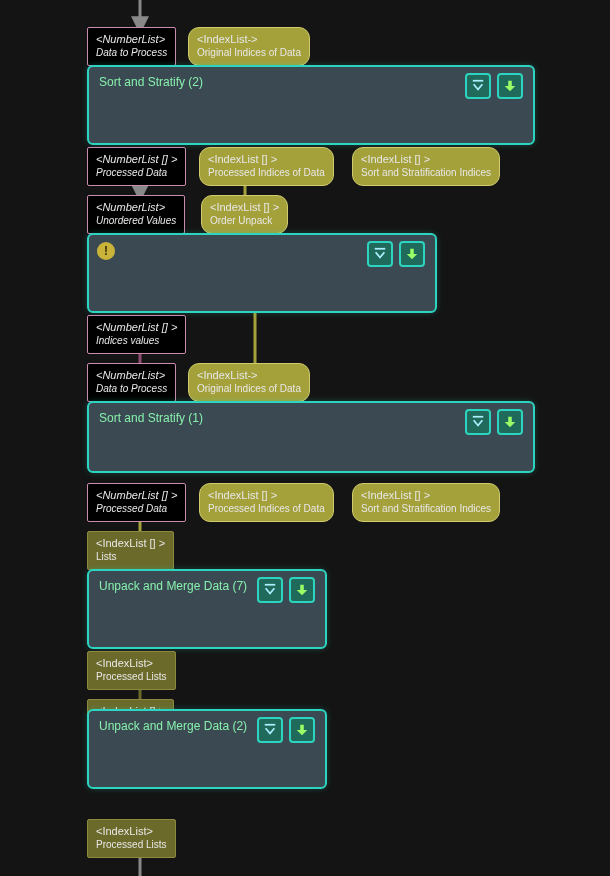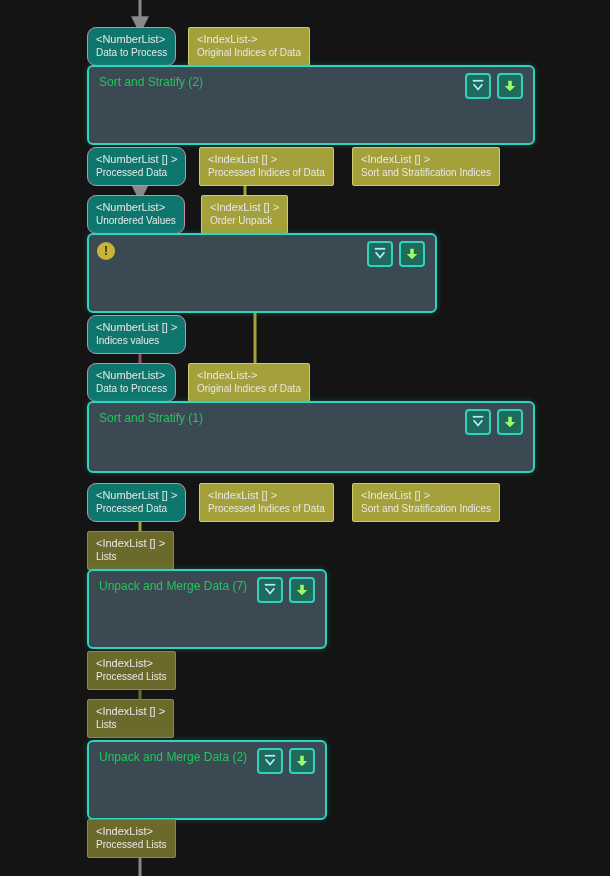--- a/index.html
+++ b/index.html
@@ -13,38 +13,38 @@
     position: relative;
     overflow: hidden;
   }
   .canvas { position: relative; width: 100%; height: 100%; }
   .port {
     position: absolute;
     padding: 4px 8px 5px 8px;
     line-height: 14px;
     white-space: nowrap;
   }
-  .port.magenta { background: #0f766e; border: 1px solid #c78cb0; border-radius: 9px; }
-  .port.olive   { background: #a4a03a; border: 1px solid #cfcb6e; border-radius: 2px; }
+  .port.magenta { background: #000000; border: 1px solid #c78cb0; border-radius: 2px; font-style: italic; }
+  .port.olive   { background: #a4a03a; border: 1px solid #cfcb6e; border-radius: 11px; }
   .port.darkolive { background: #6c6a2a; border: 1px solid #8b893e; border-radius: 2px; }
   .port .ptype { display: block; font-size: 11px; }
   .port .pname { display: block; font-size: 10px; }
   .node {
     position: absolute;
     background: #3b4a52;
     border: 2px solid #2dd4bf;
     border-radius: 6px;
     box-shadow: 0 0 6px rgba(45,212,191,0.25);
   }
   .node-title {
     position: absolute;
     left: 10px;
     top: 8px;
     font-size: 12px;
-    color: #22c55e;
+    color: #86efac;
   }
   .btn {
     position: absolute;
     width: 26px;
     height: 26px;
     background: #1f6a5a;
     border: 2px solid #2dd4bf;
     border-radius: 4px;
     display: flex;
     align-items: center;
@@ -224,21 +224,21 @@
 </div>
 <div class="port darkolive" style="left:87px; top:651px;">
   <span class="ptype">&lt;IndexList&gt;</span>
   <span class="pname">Processed Lists</span>
 </div>
 
 <div class="port darkolive" style="left:87px; top:699px;">
   <span class="ptype">&lt;IndexList [] &gt;</span>
   <span class="pname">Lists</span>
 </div>
-<div class="node" style="left:87px; top:709px; width:240px; height:80px;margin-top:31px;">
+<div class="node" style="left:87px; top:709px; width:240px; height:80px;">
   <span class="node-title">Unpack and Merge Data (2)</span>
   <div class="btn" style="right:42px; top:6px;">
     <svg viewBox="0 0 16 16">
           <path d="M2 2 h12" stroke="#aef" stroke-width="2"></path>
           <path d="M3 6 L8 12 L13 6" fill="none" stroke="#aef" stroke-width="2"></path>
         </svg>
   </div>
   <div class="btn" style="right:10px; top:6px;">
     <svg viewBox="0 0 16 16">
           <rect x="6" y="2" width="4" height="6" fill="#9f6"></rect>

